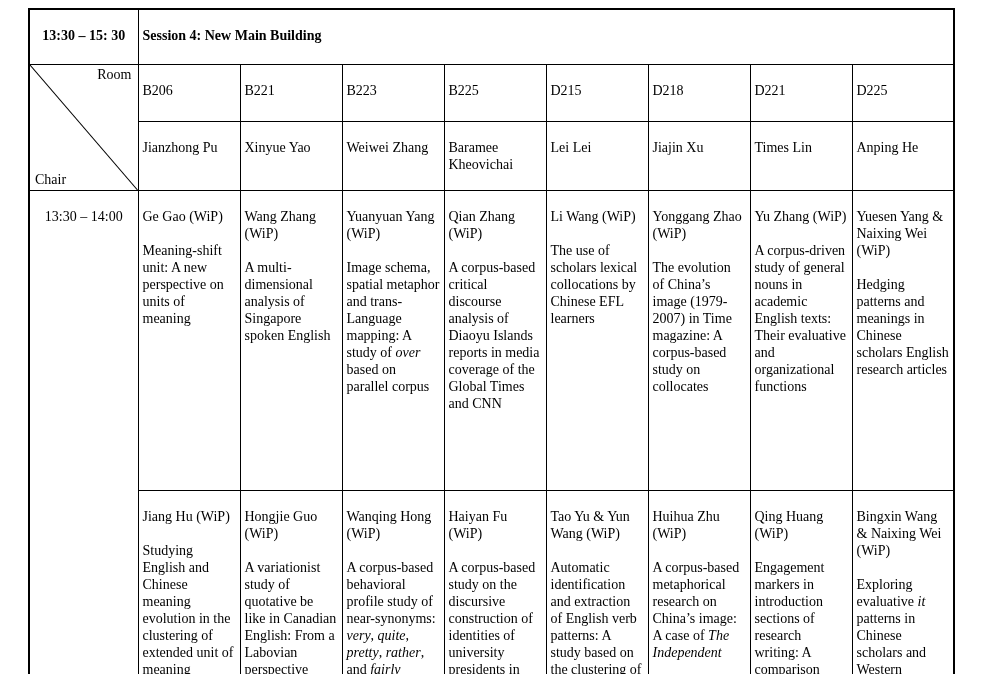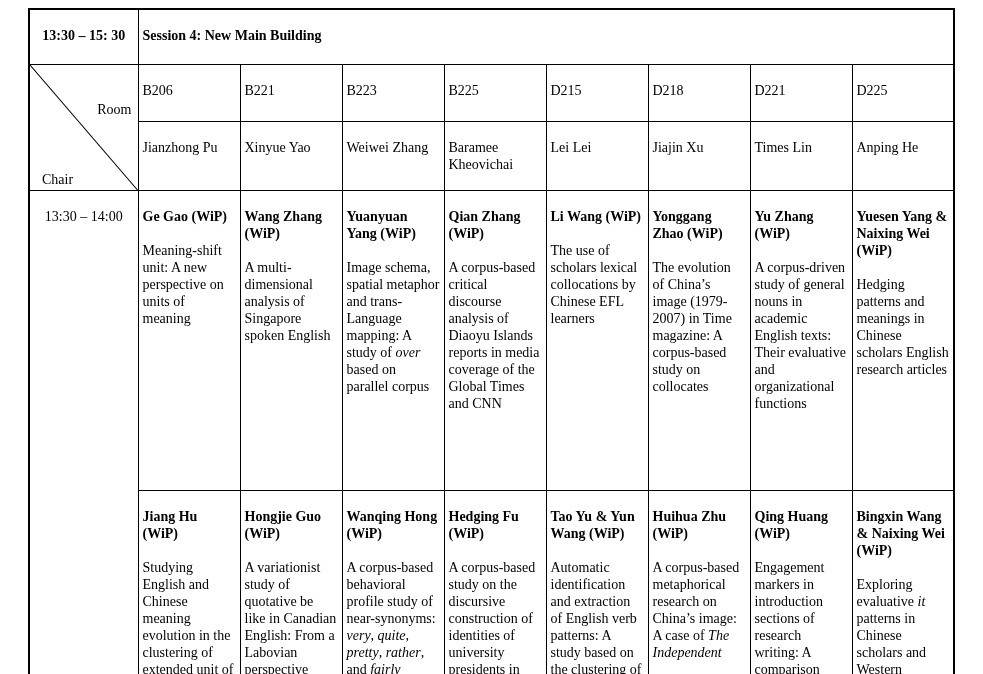--- a/index.html
+++ b/index.html
@@ -45,33 +45,32 @@
   }
   .corner-cell svg {
     position: absolute;
     top: 0; left: 0;
     width: 100%; height: 100%;
   }
   .corner-top {
     position: absolute;
     top: 1px; right: 6px;
     font-size: 14px;
-    margin-top: 35px;
   }
   .corner-bottom {
     position: absolute;
-    bottom: 2px; left: 12px;
+    bottom: 2px; left: 5px;
     font-size: 14px;
   }
   td.timeslot-cell {
     vertical-align: middle;
     text-align: center;
   }
   .author {
-    font-weight: bold;
+    font-weight: normal;
     margin: 0 0 17px 0;
   }
   .ptitle em { font-style: italic; font-family: Liberation Serif, serif; }
 </style>
 </head>
 <body>
 
 <table id="schedule-table">
   <colgroup>
     <col style="width:109px">
@@ -158,21 +157,21 @@
         </td>
         <td>
           <div class="author">Hongjie Guo (WiP)</div>
           <div class="ptitle">A variationist study of quotative be like in Canadian English: From a Labovian perspective</div>
         </td>
         <td>
           <div class="author">Wanqing Hong (WiP)</div>
           <div class="ptitle">A corpus-based behavioral profile study of near-synonyms: <em>very</em>, <em>quite</em>, <em>pretty</em>, <em>rather</em>, and <em>fairly</em></div>
         </td>
         <td>
-          <div class="author">Hedging Fu (WiP)</div>
+          <div class="author">Haiyan Fu (WiP)</div>
           <div class="ptitle">A corpus-based study on the discursive construction of identities of university presidents in universities’ Freshman convocation addresses</div>
         </td>
         <td>
           <div class="author">Tao Yu &amp; Yun Wang (WiP)</div>
           <div class="ptitle">Automatic identification and extraction of English verb patterns: A study based on the clustering of concordances</div>
         </td>
         <td>
           <div class="author">Huihua Zhu (WiP)</div>
           <div class="ptitle">A corpus-based metaphorical research on China’s image: A case of <em>The Independent</em></div>
         </td>

